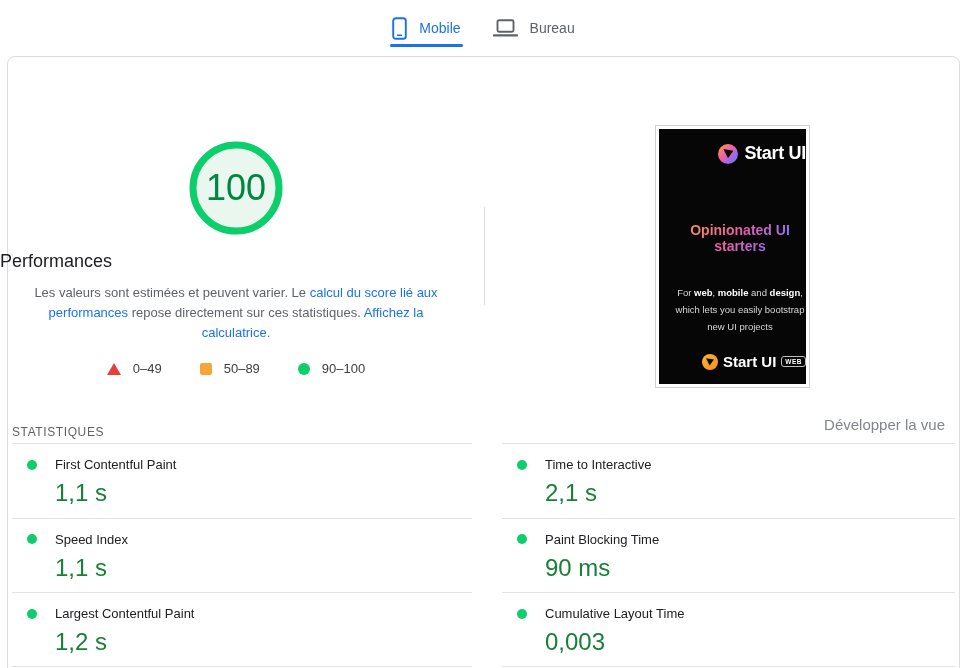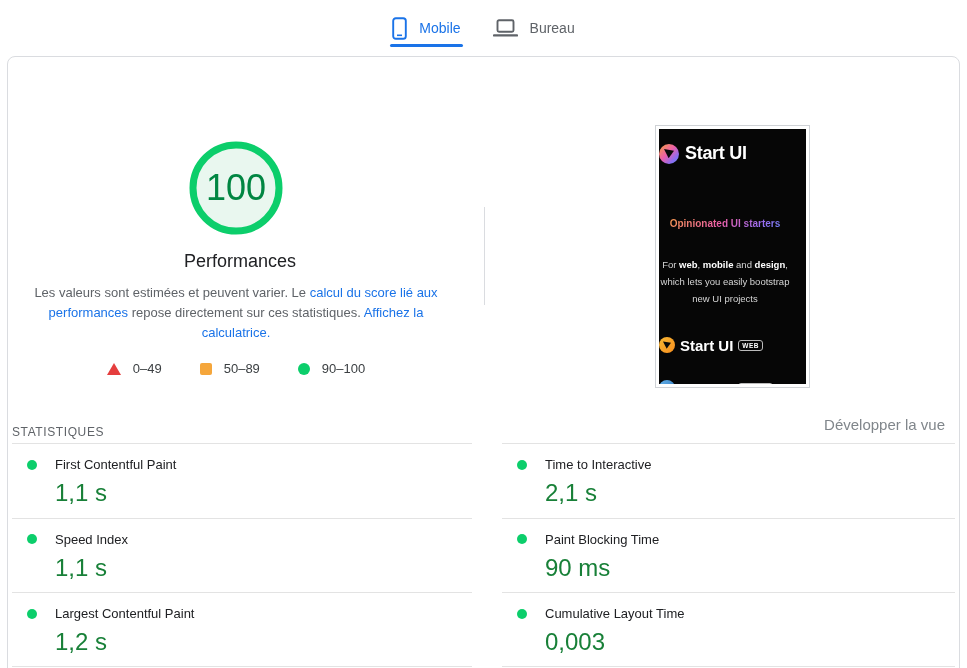--- a/index.html
+++ b/index.html
@@ -18,54 +18,54 @@
     border-radius:3px; background:#1a73e8; }
 
   
   .card { position:absolute; left:7px; right:7px; top:56px; height:760px;
     background:#fff; border:1px solid #dadce0; border-radius:8px; }
 
   
   .gauge-wrap { position:absolute; left:189px; top:141px; width:94px; height:94px; }
   .gauge-score { position:absolute; inset:0; display:flex; align-items:center; justify-content:center;
     font-family:Liberation Sans, sans-serif; font-size:36px; color:#018642; }
-  .perf-title { position:absolute; left:0; top:251px; width:472px; text-align:center;
-    font-size:18px; color:#202124;padding-left:8px; }
+  .perf-title { position:absolute; left:0; top:251px; width:472px; 
+    font-size:18px; color:#202124; }
   .desc { position:absolute; left:26px; top:283px; width:420px; text-align:center;
     font-size:13px; line-height:20px; color:#5f6368; }
   .desc a, .link { color:#1a73e8; text-decoration:none; cursor:pointer; }
 
   .legend { position:absolute; left:0; top:361px; width:472px;
     display:flex; justify-content:center; gap:38px; }
   .legend-item { display:flex; align-items:center; gap:12px; }
   .legend-label { font-size:13px; color:#3c4043; }
   .shape-triangle { width:0; height:0; border-left:7px solid transparent;
     border-right:7px solid transparent; border-bottom:12px solid #e53e3e; }
   .shape-square { width:12px; height:12px; border-radius:2px; background:#f5a63b; }
   .shape-circle { width:12px; height:12px; border-radius:50%; background:#0cce6b; }
 
   .vdivider { position:absolute; left:484px; top:207px; width:1px; height:98px; background:#dadce0; }
 
   
   .thumb { position:absolute; left:655px; top:125px; width:155px; height:263px;
     background:#fff; border:1px solid #cfd2d6; padding:3px; cursor:pointer; }
   .thumb-inner { width:147px; height:255px; background:#060606; overflow:hidden;
-    display:flex; flex-direction:column; align-items:flex-start; color:#fff;gap:12px; }
+    display:flex; flex-direction:column; align-items:flex-end; color:#fff; }
   .brand-row { margin-top:14px; display:flex; align-items:center; gap:6px; }
   .brand-name { font-size:18px; font-weight:700; letter-spacing:-.3px; }
   .su-logo { width:20px; height:20px; border-radius:50%; position:relative;
     background:linear-gradient(135deg,#f6a33c 0%,#ee5fa7 45%,#8f6cf0 75%,#5b8cf7 100%); }
   .su-logo::after { content:""; position:absolute; left:25%; top:28%; width:50%; height:46%;
     background:#0a0a0a; clip-path:polygon(0 0,100% 18%,46% 100%); }
   .su-logo.web { background:linear-gradient(135deg,#f7b733 0%,#f78e1e 100%); }
   .su-logo.native { background:linear-gradient(135deg,#63b3ed 0%,#2b6cb0 100%); }
-  .headline { margin-top:42px; width:132px; text-align:center; font-size:10px; font-weight:800;
+  .headline { margin-top:58px; width:132px; text-align:center; font-size:14px; font-weight:800;
     line-height:1.15; background:linear-gradient(135deg,#f6a33c 0%,#ee5fa7 45%,#9a6df0 75%,#5b8cf7 100%);
     -webkit-background-clip:text; background-clip:text; color:transparent; }
-  .thumb-body { margin-top:14px; width:132px; text-align:center; font-size:9.5px;
+  .thumb-body { margin-top:30px; width:132px; text-align:center; font-size:9.5px;
     line-height:17px; color:#d6d6d6; }
   .thumb-body .b { font-weight:700; color:#fff; }
   .product-row { display:flex; align-items:center; gap:5px; }
   .product-row.web { margin-top:18px; }
   .product-row.native { margin-top:14px; }
   .product-name { font-size:15px; font-weight:700; }
   .product-badge { font-size:6.5px; font-weight:700; color:#fff; border:1px solid #bbb;
     border-radius:3px; padding:1px 3px; letter-spacing:.5px; }
   .su-logo.small { width:16px; height:16px; }
 

